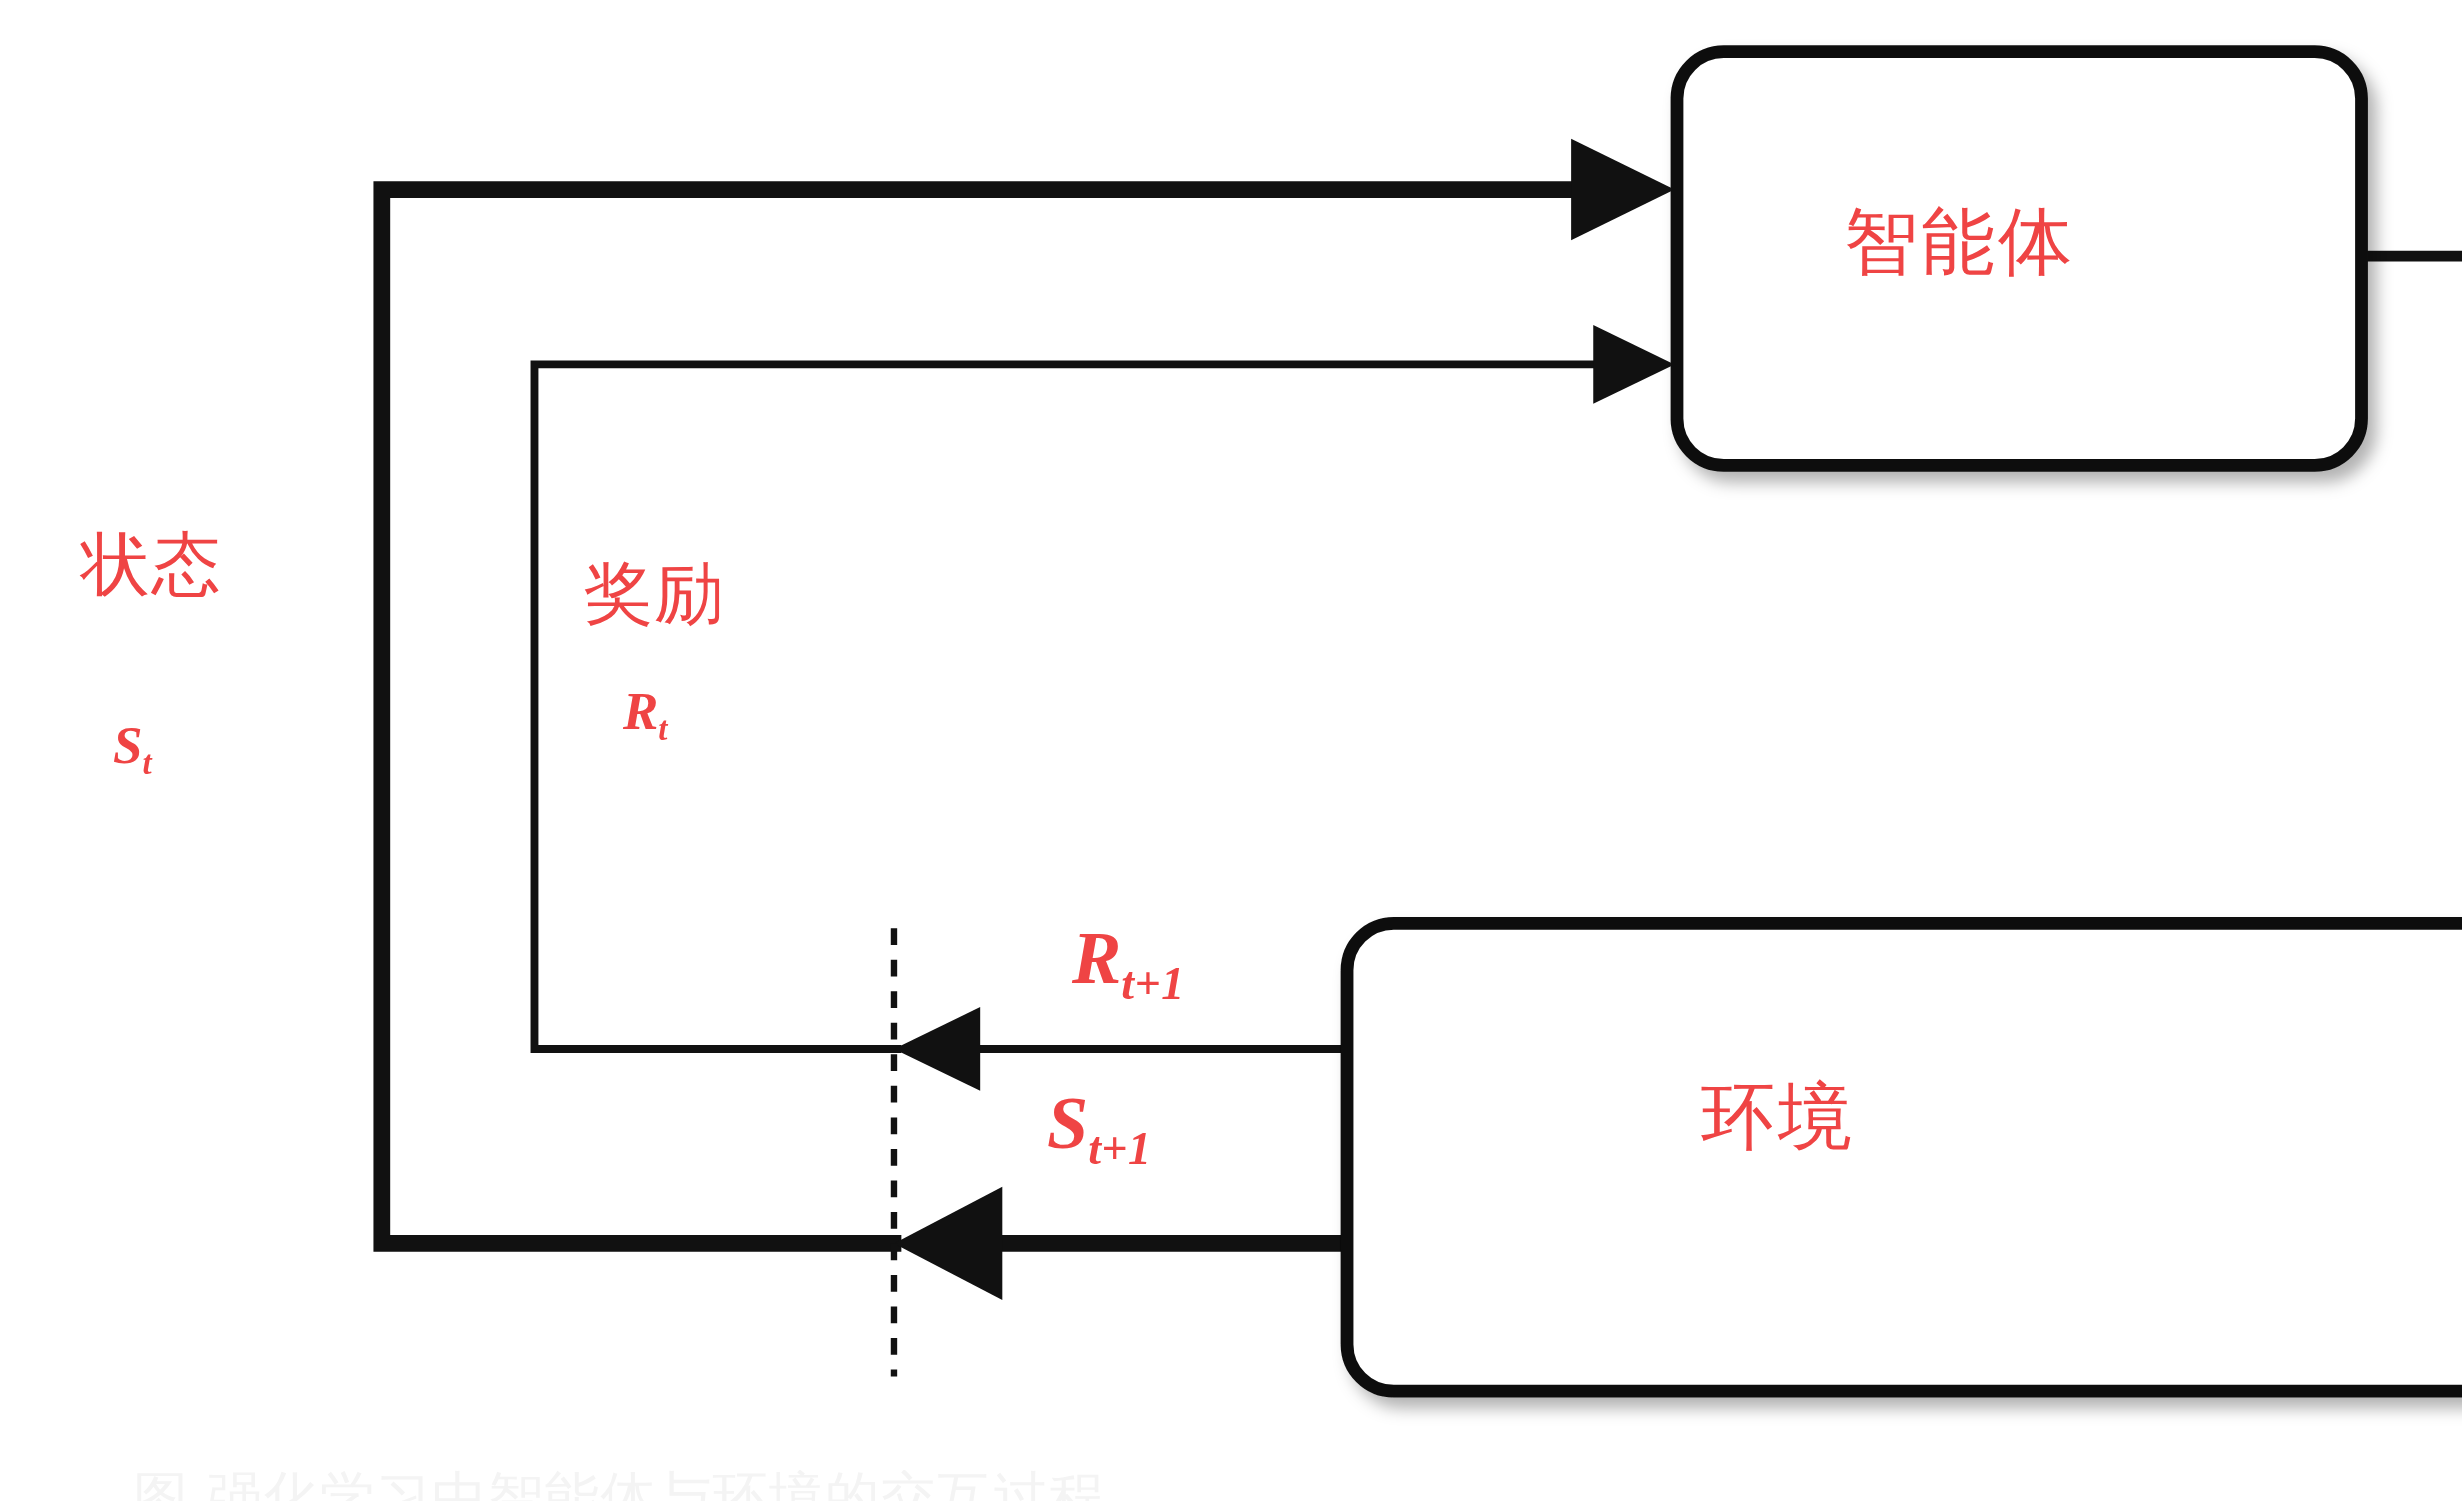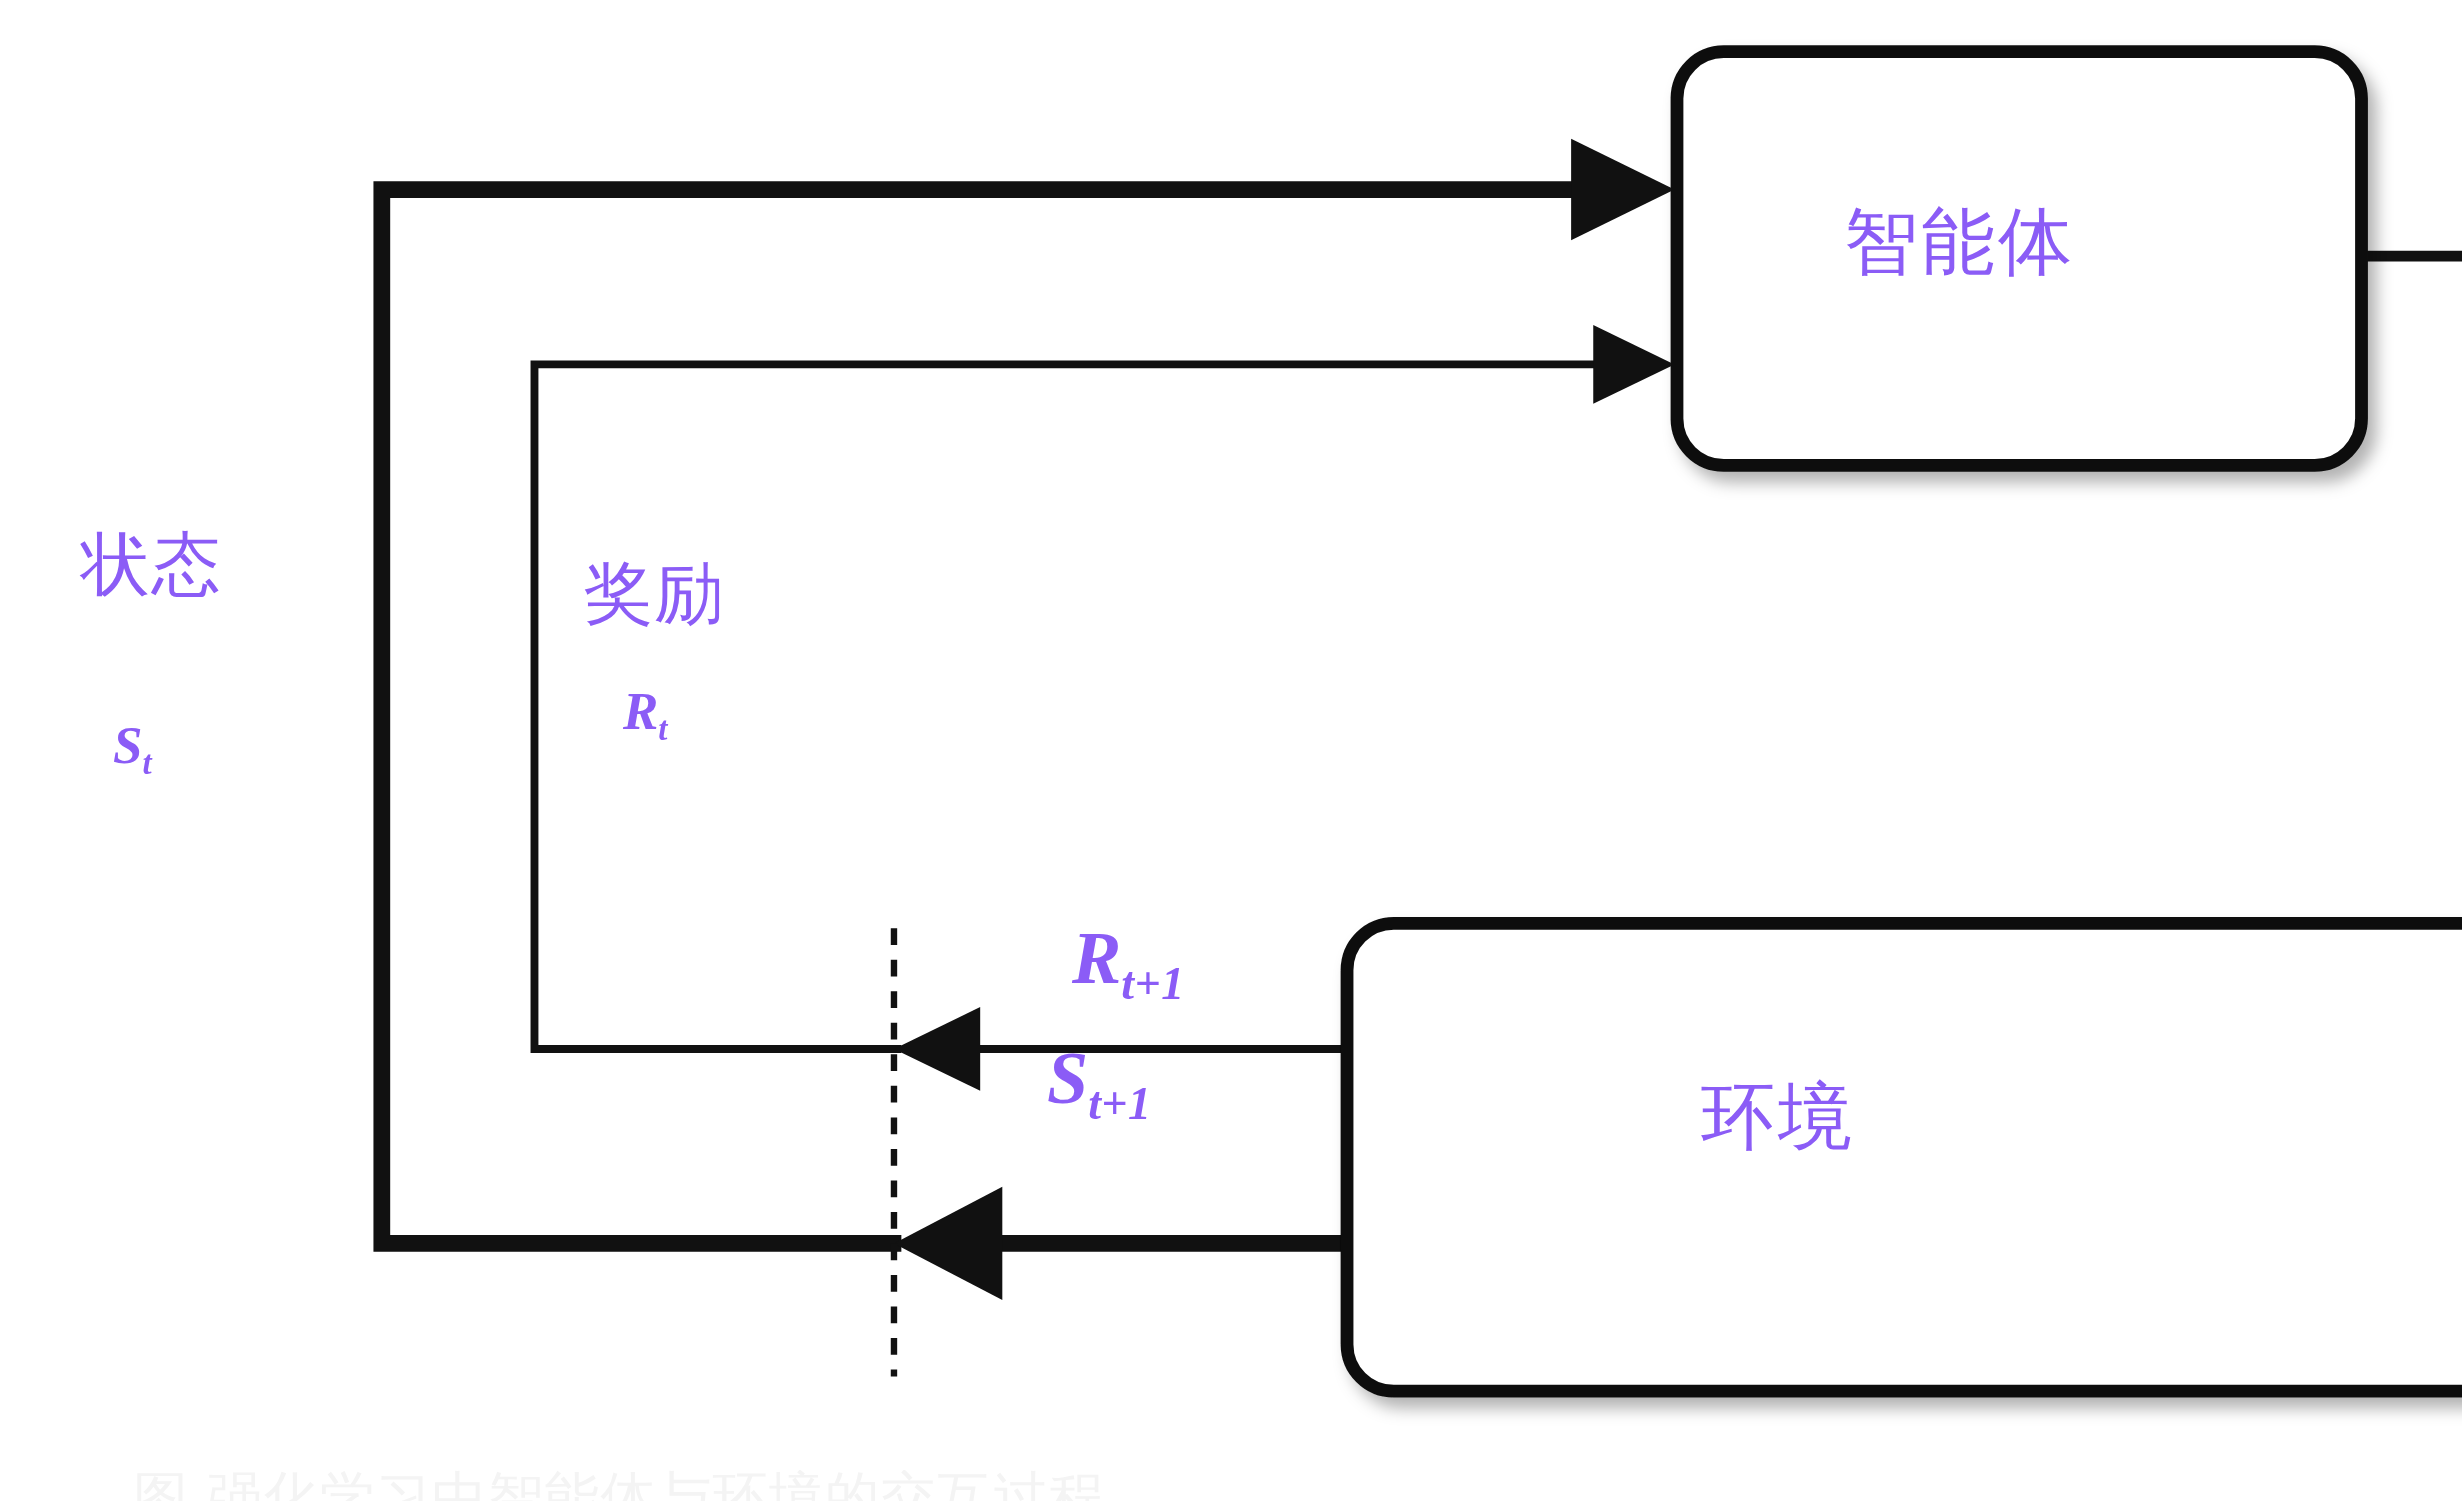--- a/index.html
+++ b/index.html
@@ -24,21 +24,21 @@
     position: absolute;
     left: 0;
     top: 0;
     width: 3940px;
     height: 1502px;
   }
 
   
   .lbl {
     position: absolute;
-    color: #8b5cf6;
+    color: #ef4444;
     white-space: nowrap;
     line-height: 1;
   }
   .cjk {
     font-family: "DejaVu Sans", "Liberation Sans", sans-serif;
     font-weight: 400;
   }
   .math {
     font-family: "Liberation Serif", "DejaVu Serif", serif;
     font-style: italic;
@@ -65,21 +65,21 @@
   .side-sym  { font-size: 53px; }
 
   #state-word  { left: 81px;  top: 530px; }
   #state-sym   { left: 113px;  top: 719px; }
   #reward-word { left: 584px; top: 559px; }
   #reward-sym  { left: 598px; top: 685px; margin-left: 25px; }
 
   
   .mid-sym { font-size: 74px; }
   #reward-next-sym { left: 1042px; top: 921px; margin-left: 30px; }
-  #state-next-sym  { left: 1047px; top: 1041px; font-family: Liberation Serif, serif; }
+  #state-next-sym  { left: 1047px; top: 1086px; font-family: Liberation Serif, serif; }
 
   
   #bottom-caption {
     position: absolute;
     left: 133px;
     top: 1470px;
     width: 1674px;
     height: 30.5px;
     overflow: hidden;
     font-family: "DejaVu Sans", "Liberation Sans", sans-serif;

